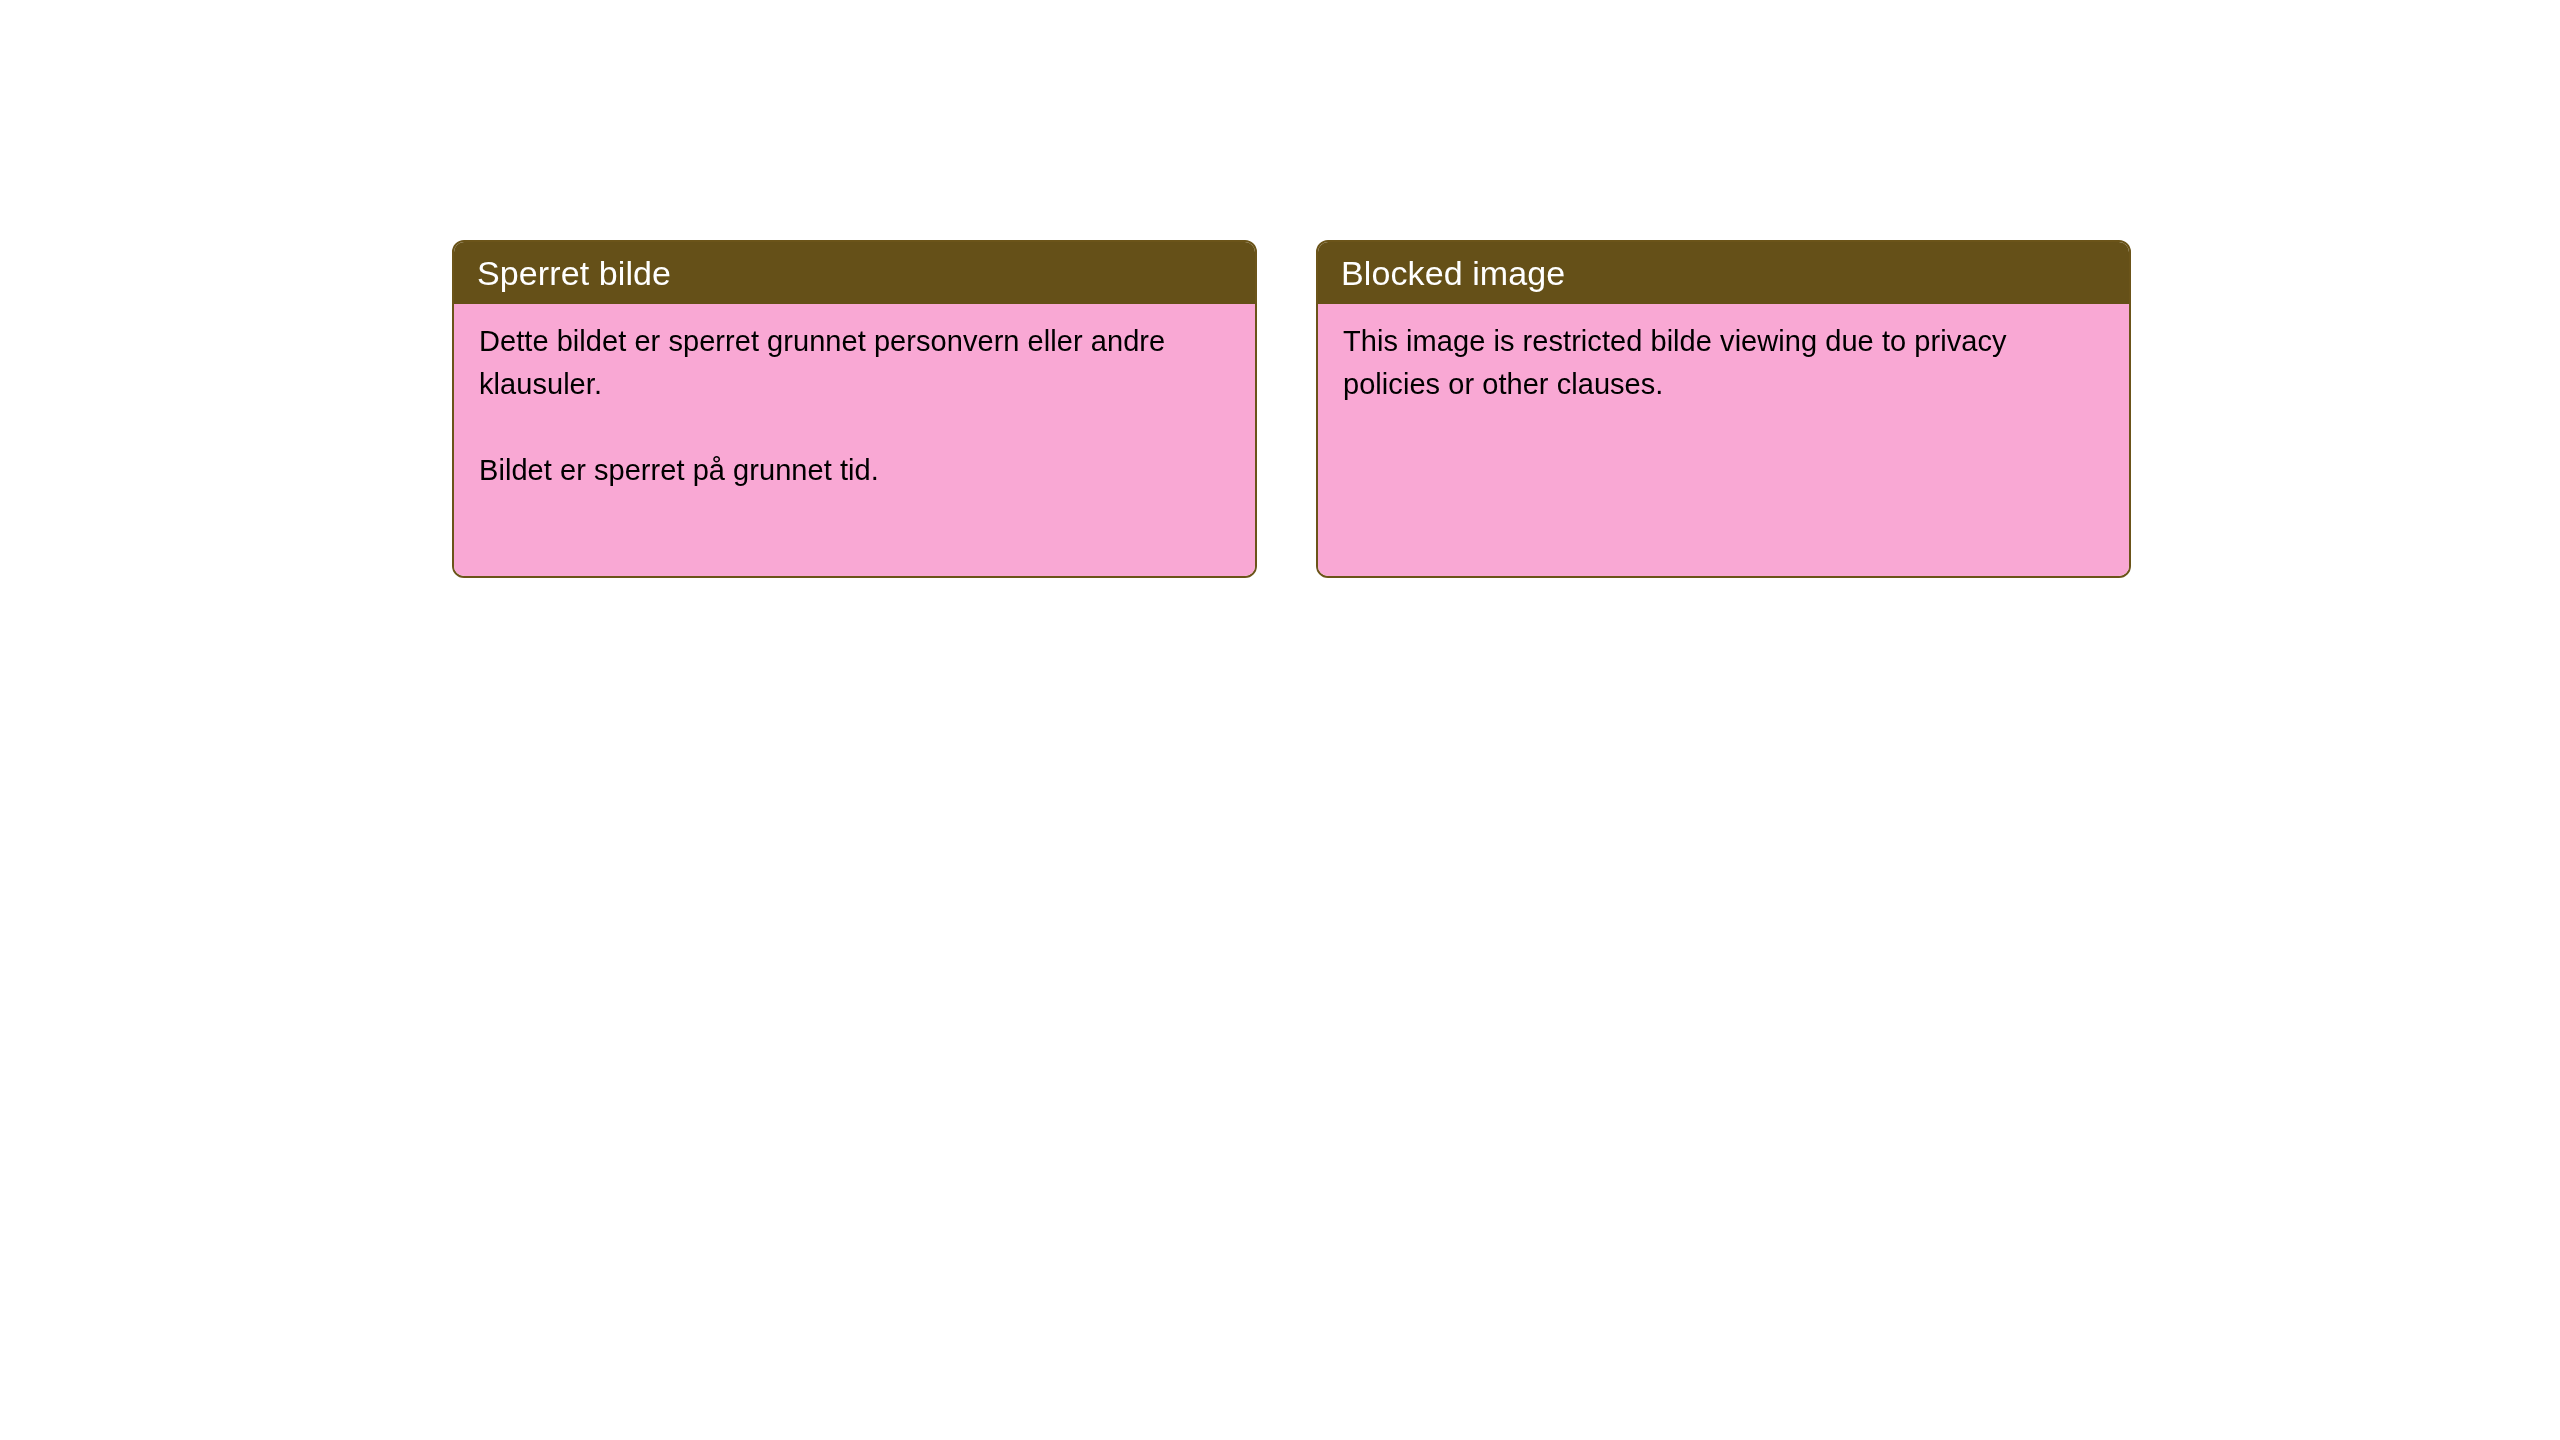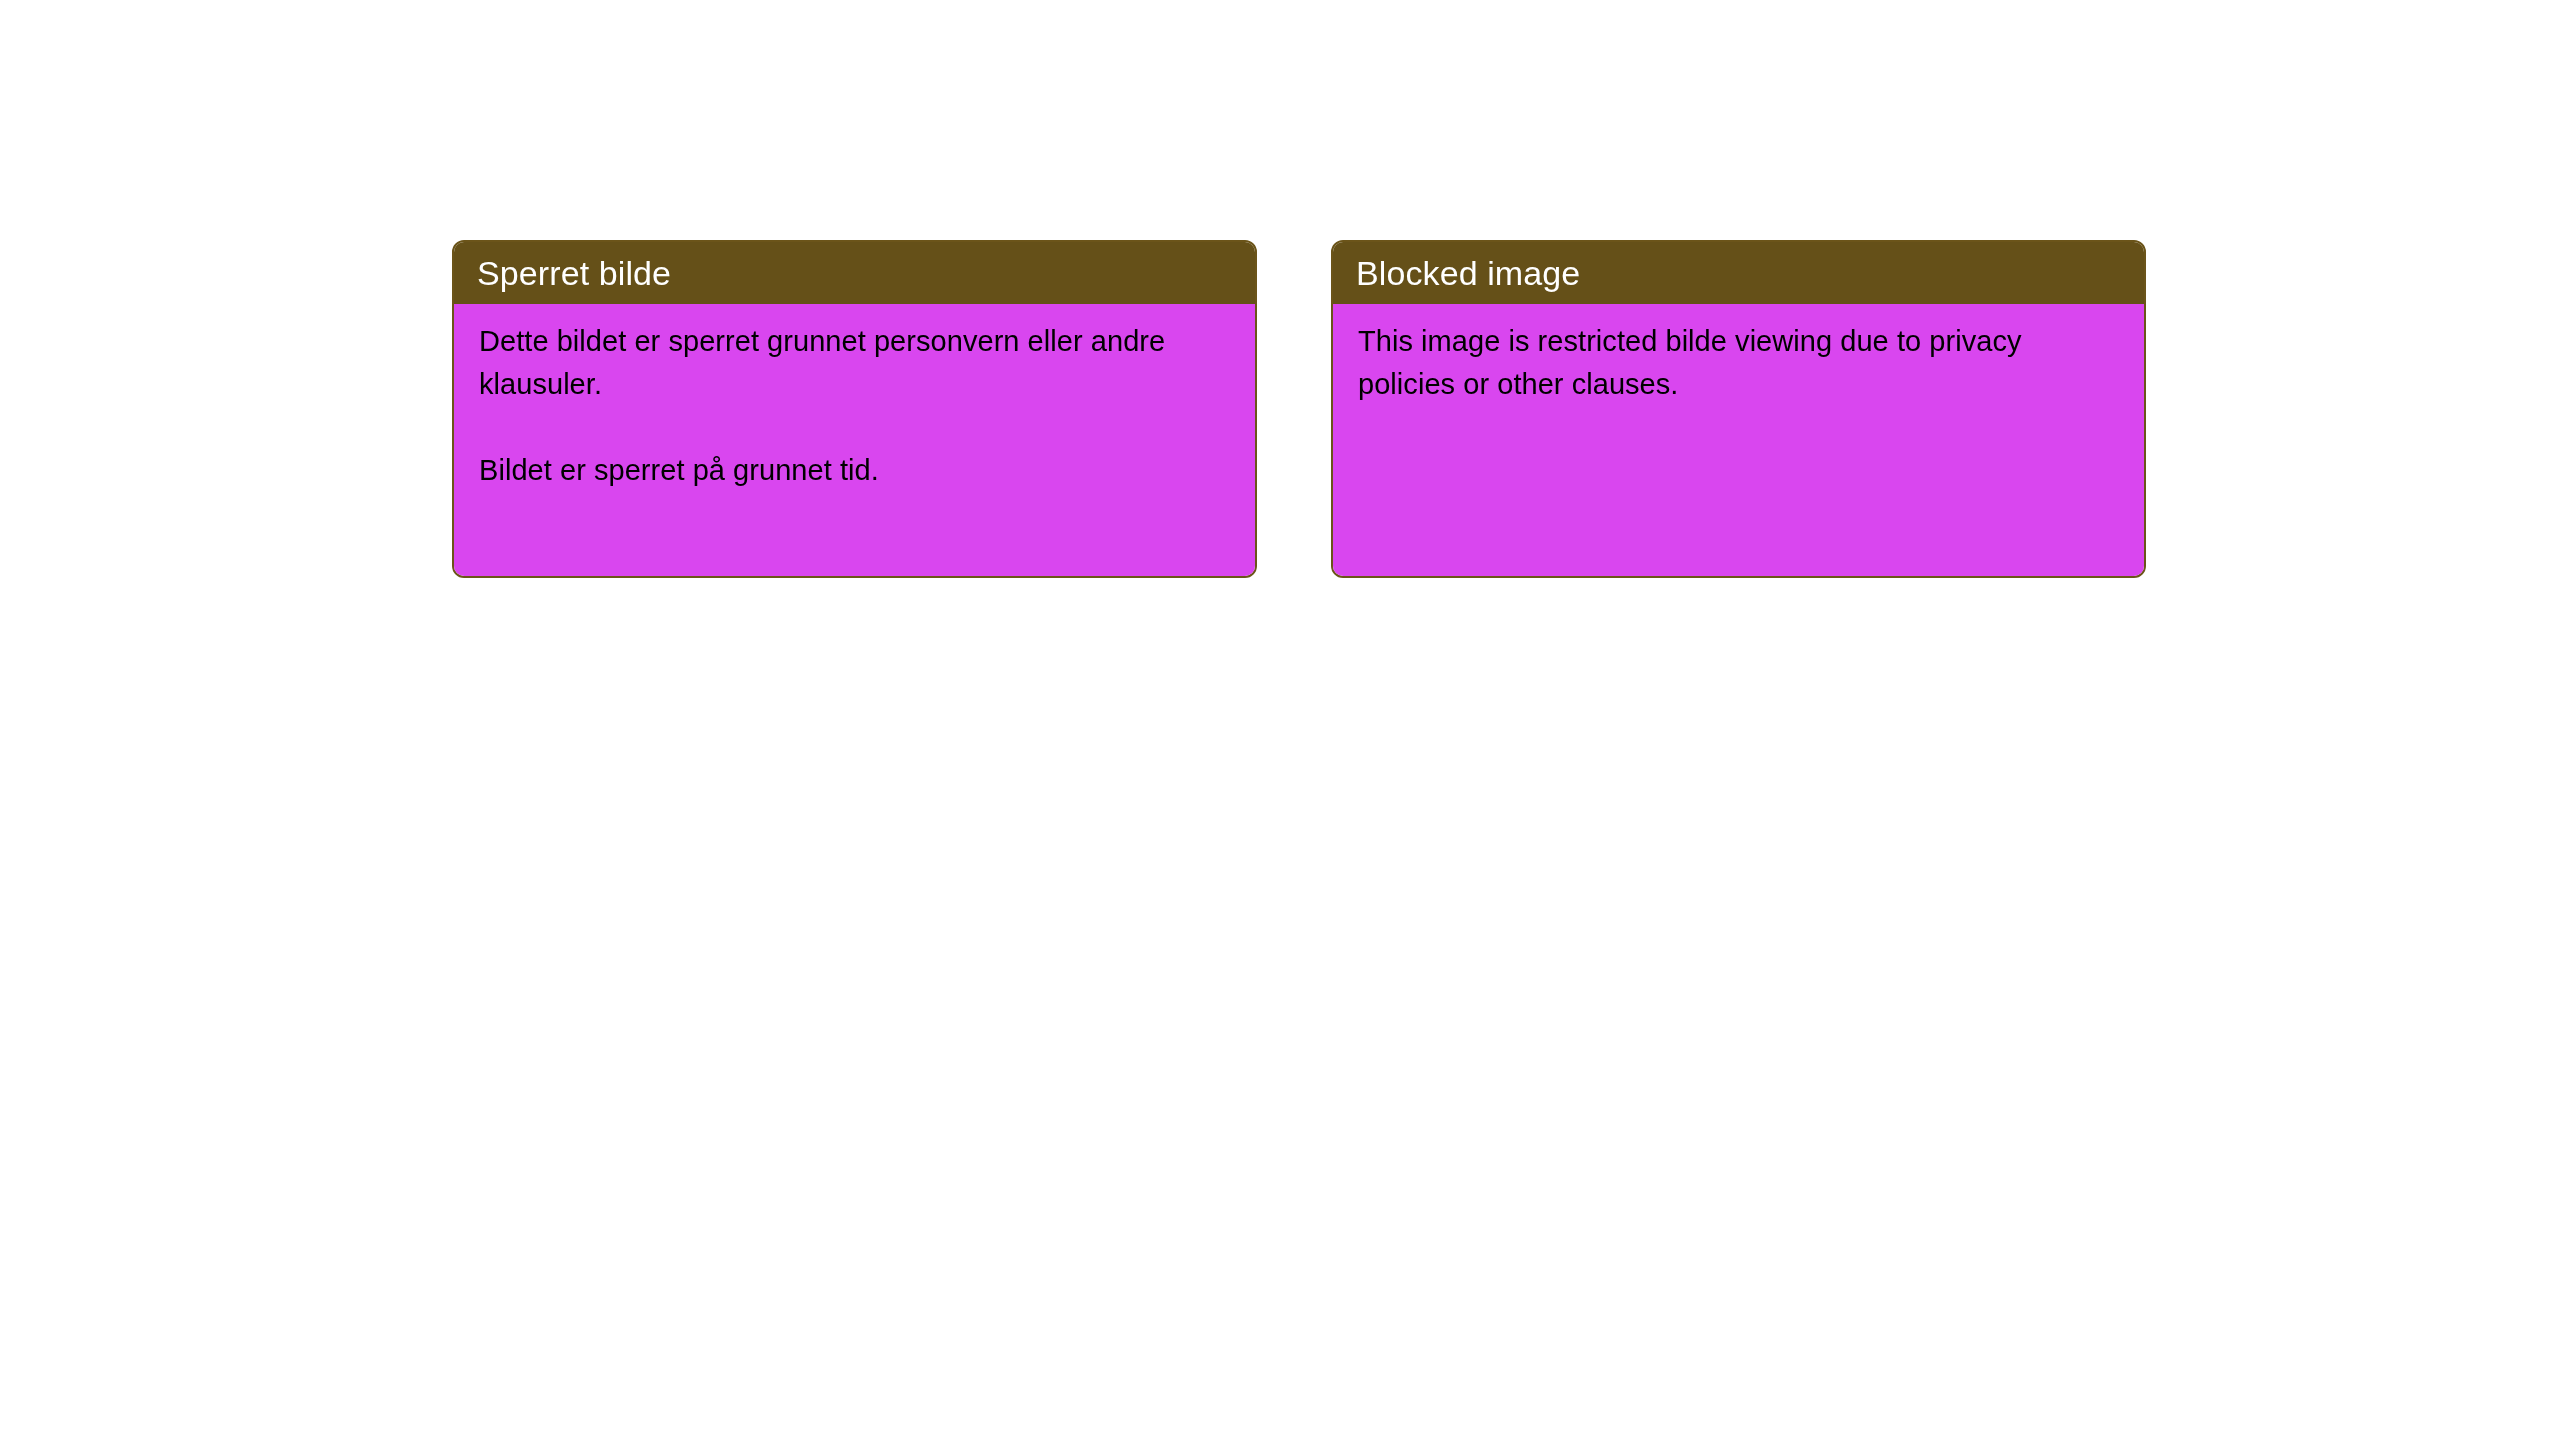--- a/index.html
+++ b/index.html
@@ -22,21 +22,21 @@
     inset: 0;
     background: #ffffff;
   }
 
   .cards-row {
     position: absolute;
     left: 452px;
     top: 240px;
     display: flex;
     align-items: flex-start;
-    gap: 74px;
+    gap: 59px;
   }
 
   .notice-card {
     box-sizing: border-box;
     background: #ffffff;
     border: 2px solid #6b5419;
     border-radius: 12px;
     overflow: hidden;
     display: flex;
     flex-direction: column;
@@ -66,21 +66,21 @@
     font-size: 34px;
     font-weight: normal;
     line-height: 1;
     color: #ffffff;
     letter-spacing: 0.1px;
     white-space: nowrap;
   }
 
   .card-body {
     flex: 1 1 auto;
-    background: #d946ef;
+    background: #f9a8d4;
     padding: 16px 26px 16px 25px;
     box-sizing: border-box;
   }
 
   .card-paragraph {
     font-size: 29px;
     line-height: 43px;
     color: #000000;
     margin: 0;
     letter-spacing: 0.05px;

